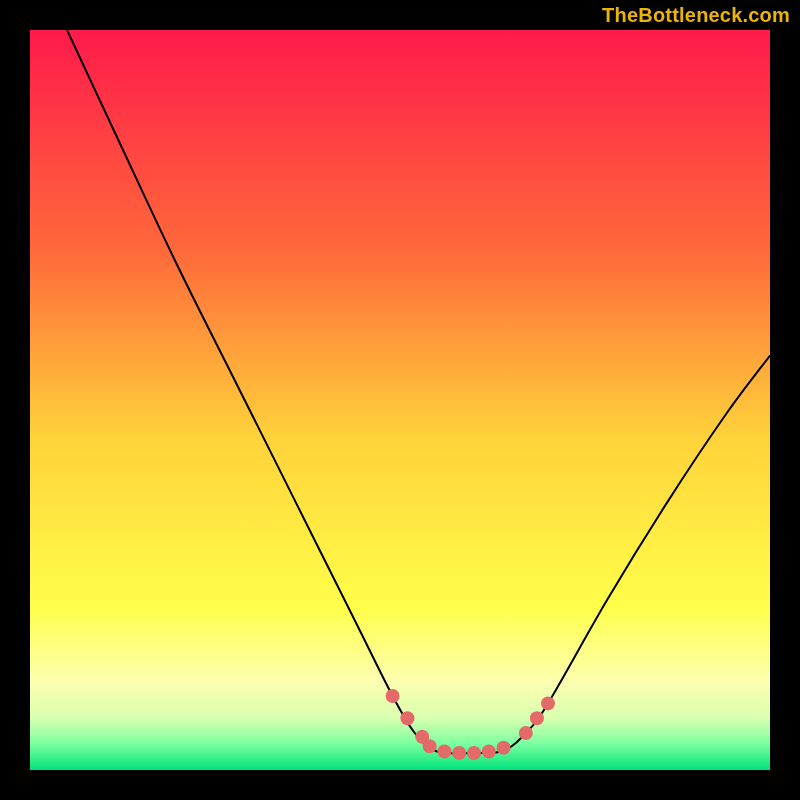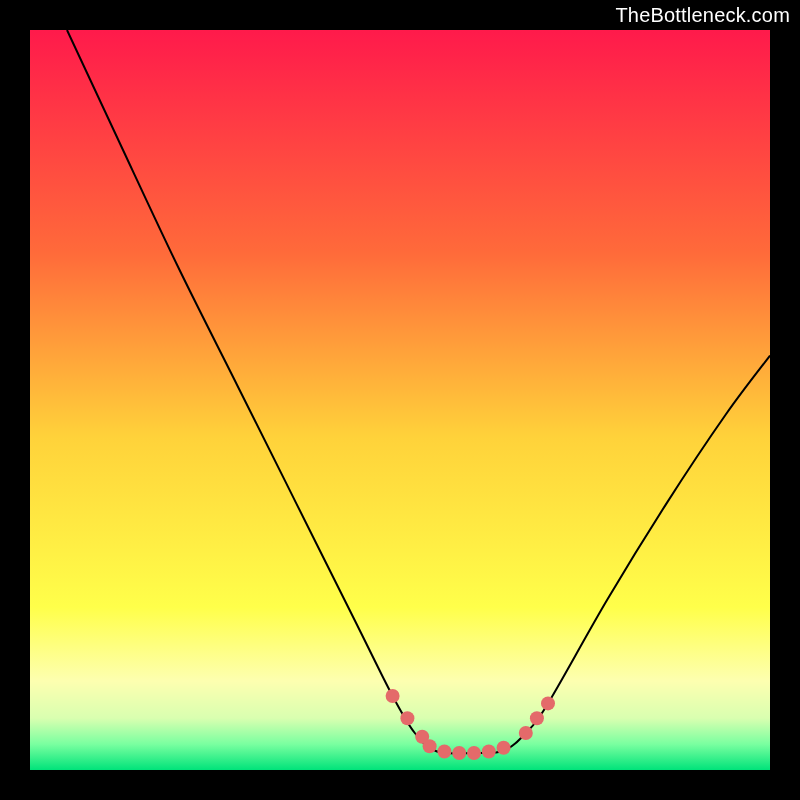--- a/index.html
+++ b/index.html
@@ -22,23 +22,23 @@
     left: 30px;
     top: 30px;
     width: 740px;
     height: 740px;
     overflow: hidden;
   }
   .watermark {
     position: absolute;
     top: 4px;
     right: 10px;
-    color: #ffffff;
+    color: #eab308;
     font-size: 20px;
-    font-weight: 400;
+    font-weight: 700;
     letter-spacing: 0.2px;
     z-index: 10;
   }
   svg { display: block; }
 </style>
 </head>
 <body>
 
 <div class="frame">
   <div class="watermark">TheBottleneck.com</div>

